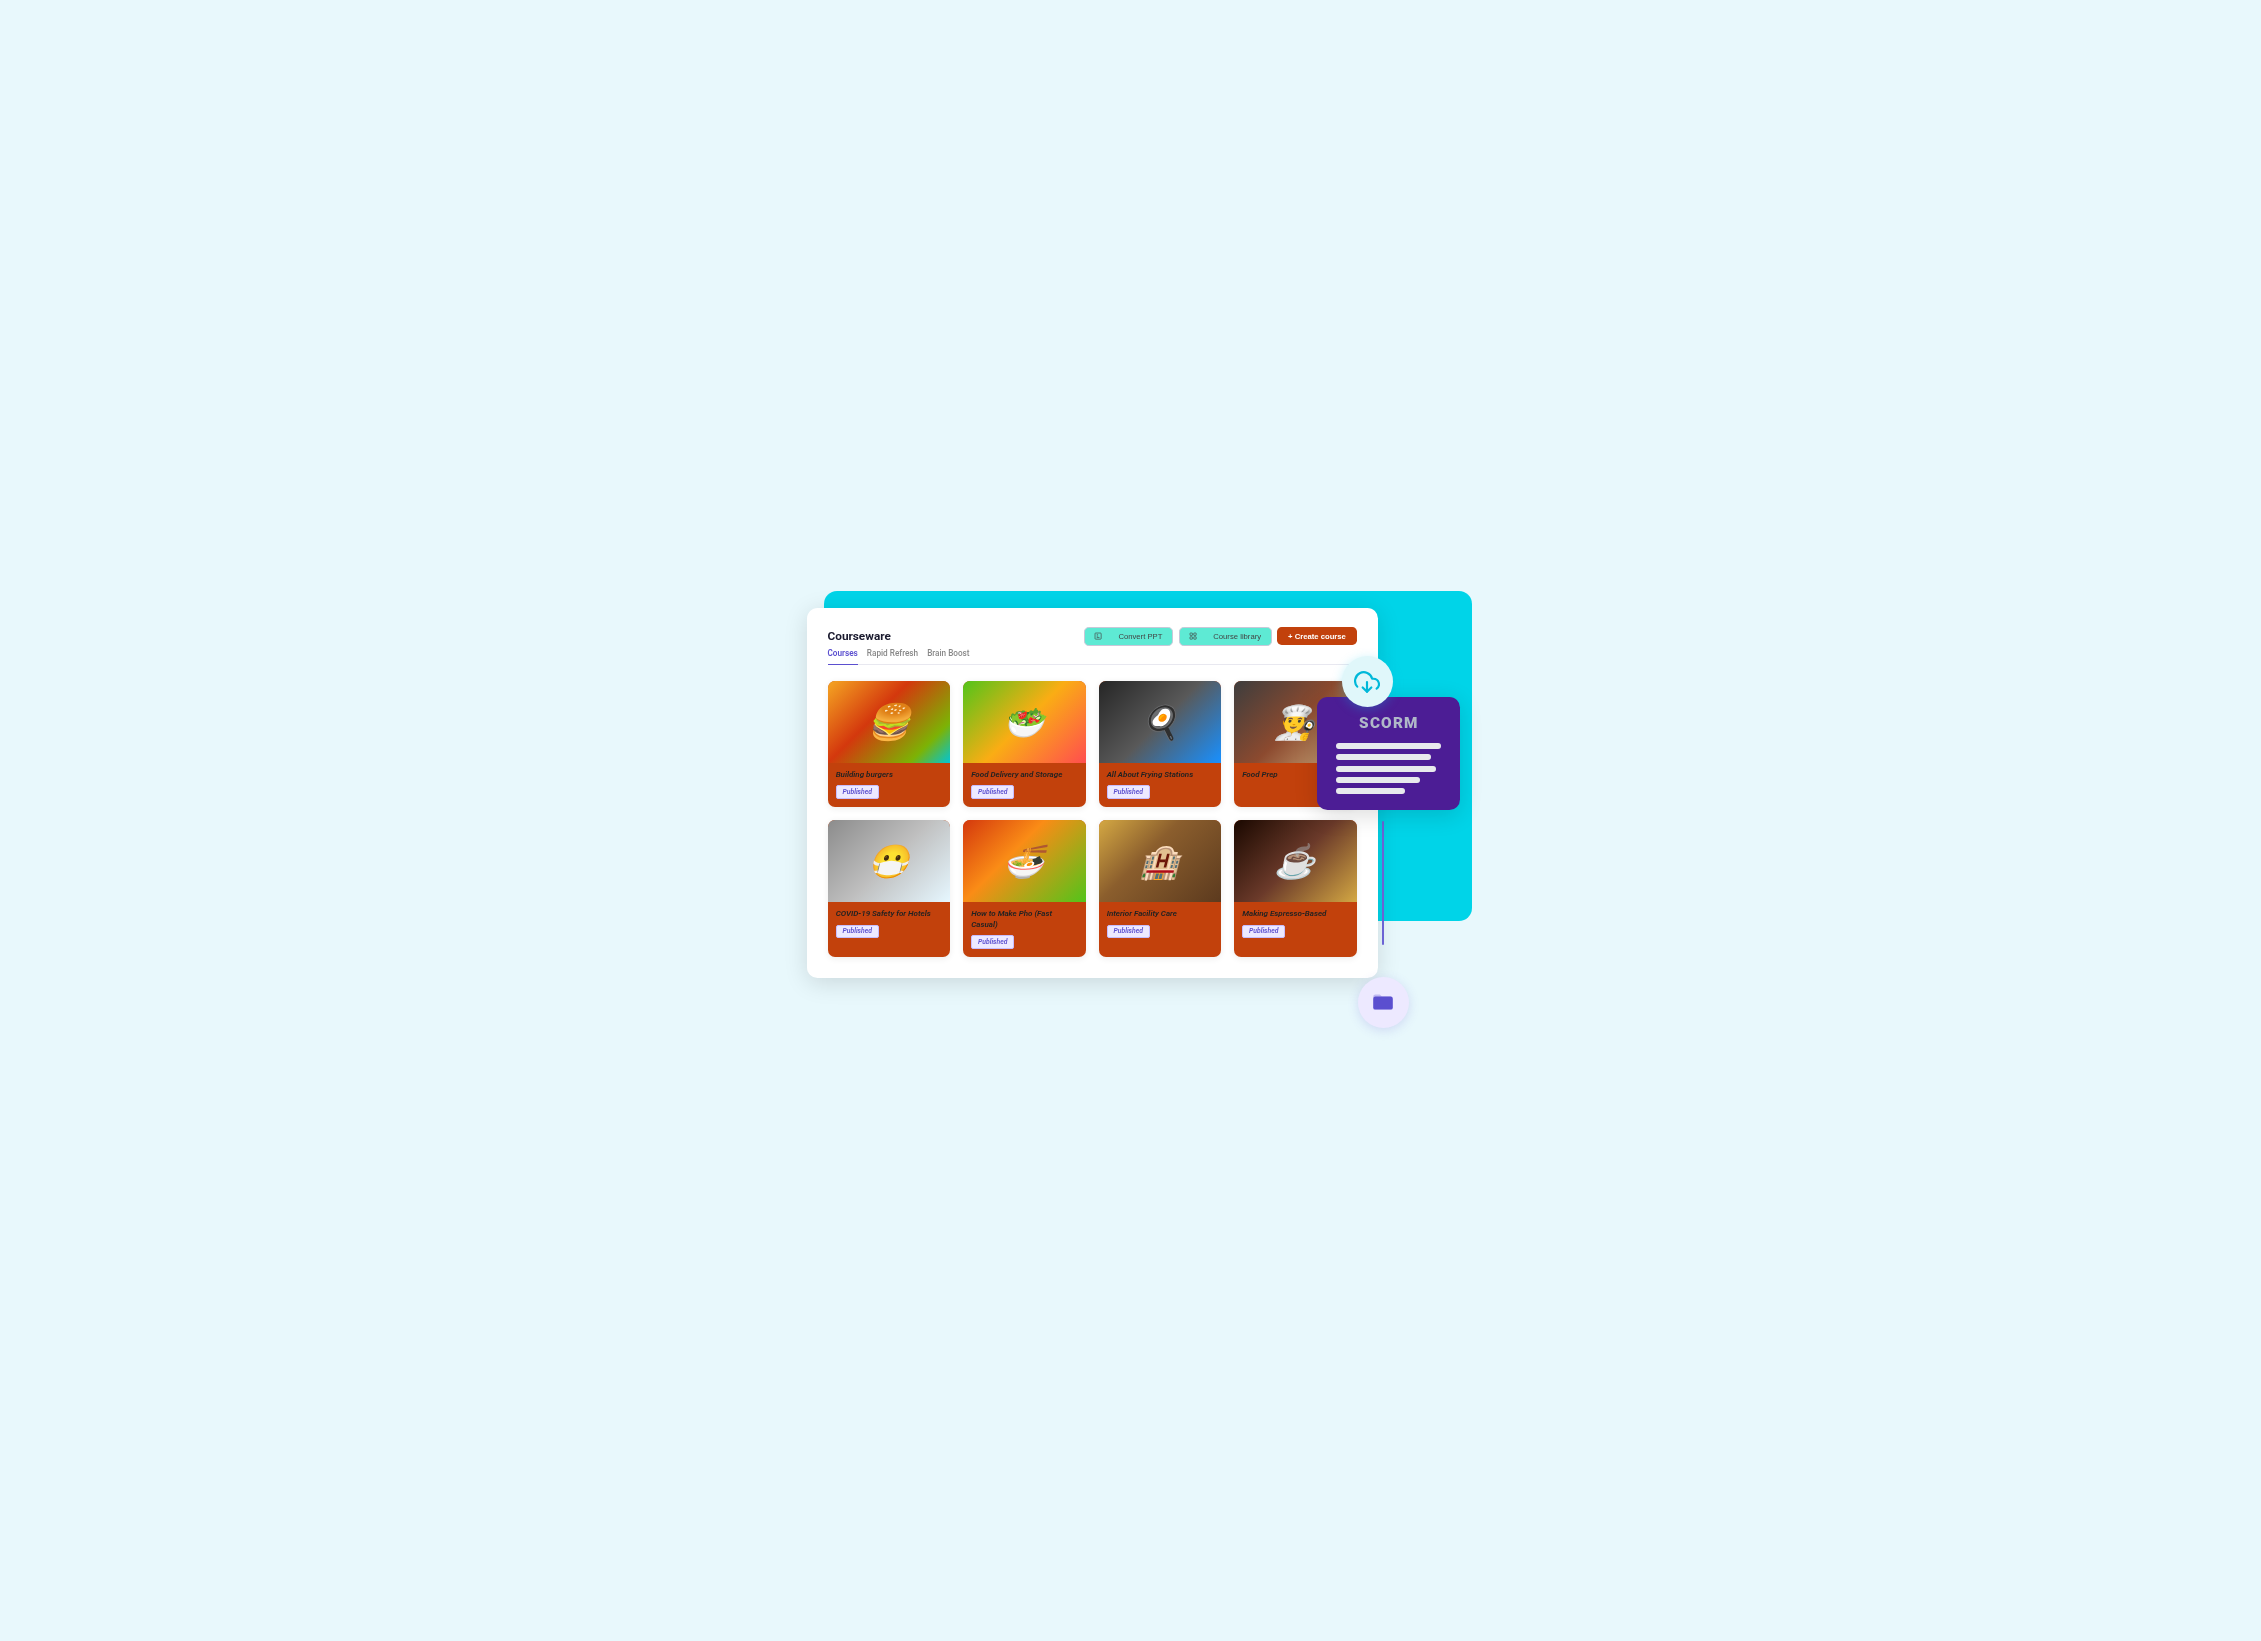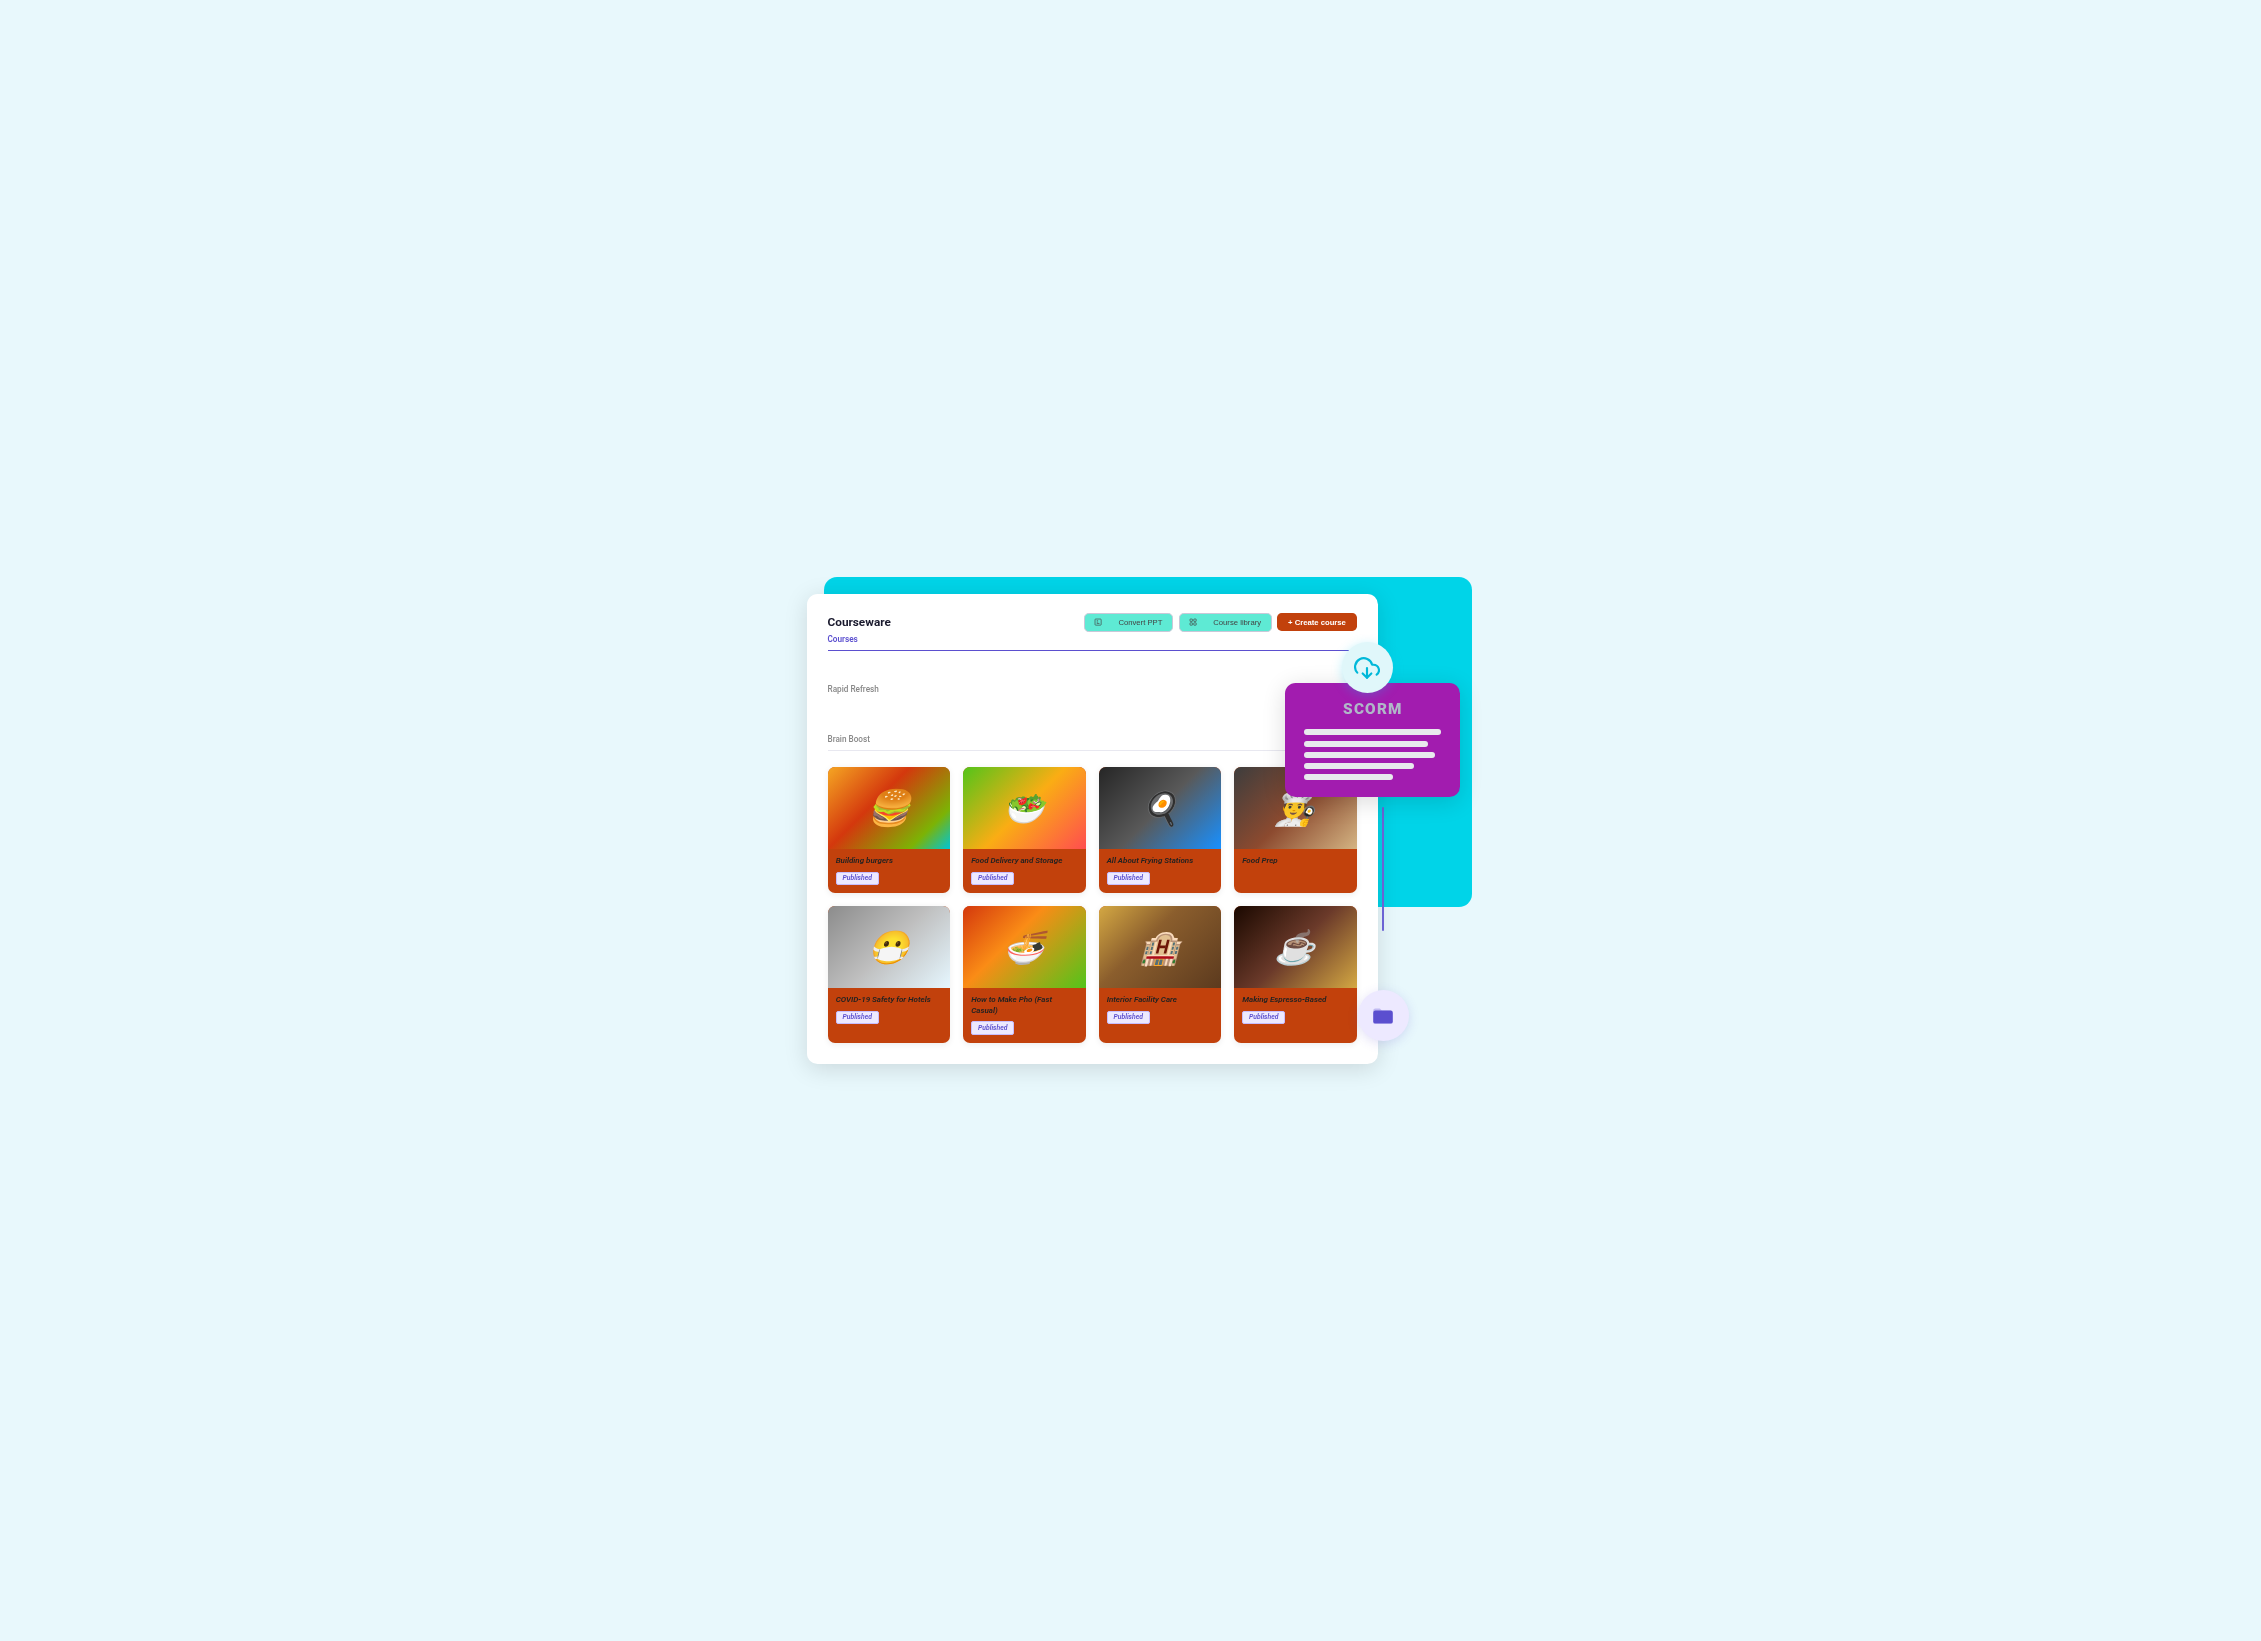--- a/index.html
+++ b/index.html
@@ -89,24 +89,23 @@
       background: #c2410c;
       color: #fff;
       font-size: 7.7px;
       font-weight: 600;
       cursor: pointer;
     }
 
     
     .tabs {
       display: flex;
-      gap: 34px;
+      gap: 9px;
       border-bottom: 0.9px solid #e8e8f0;
       margin-bottom: 16.5px;
-      flex-direction: column;
     }
 
     .tab {
       font-size: 8.2px;
       font-weight: 500;
       color: #888;
       padding-bottom: 5.9px;
       cursor: pointer;
       border-bottom: 1.5px solid transparent;
       margin-bottom: -0.9px;
@@ -278,25 +277,25 @@
       font-weight: 600;
       border: 0.6px solid #c7bdff;
     }
 
     
     .scorm-card {
       position: absolute;
       right: -5.9px;
       top: 106px;
       z-index: 10;
-      background: #a21caf;
+      background: #4c1d95;
       border-radius: 10.6px;
       box-shadow: 0 4.7px 23.6px rgba(0,0,0,0.14);
       padding: 16.5px 19px 16.5px;
-      width: 175px;
+      width: 143px;
     }
 
     .scorm-title {
       font-size: 15.3px;
       font-weight: 900;
       color: #b0b8c8;
       letter-spacing: 1.2px;
       text-align: center;
       margin-bottom: 11.8px;
     }

